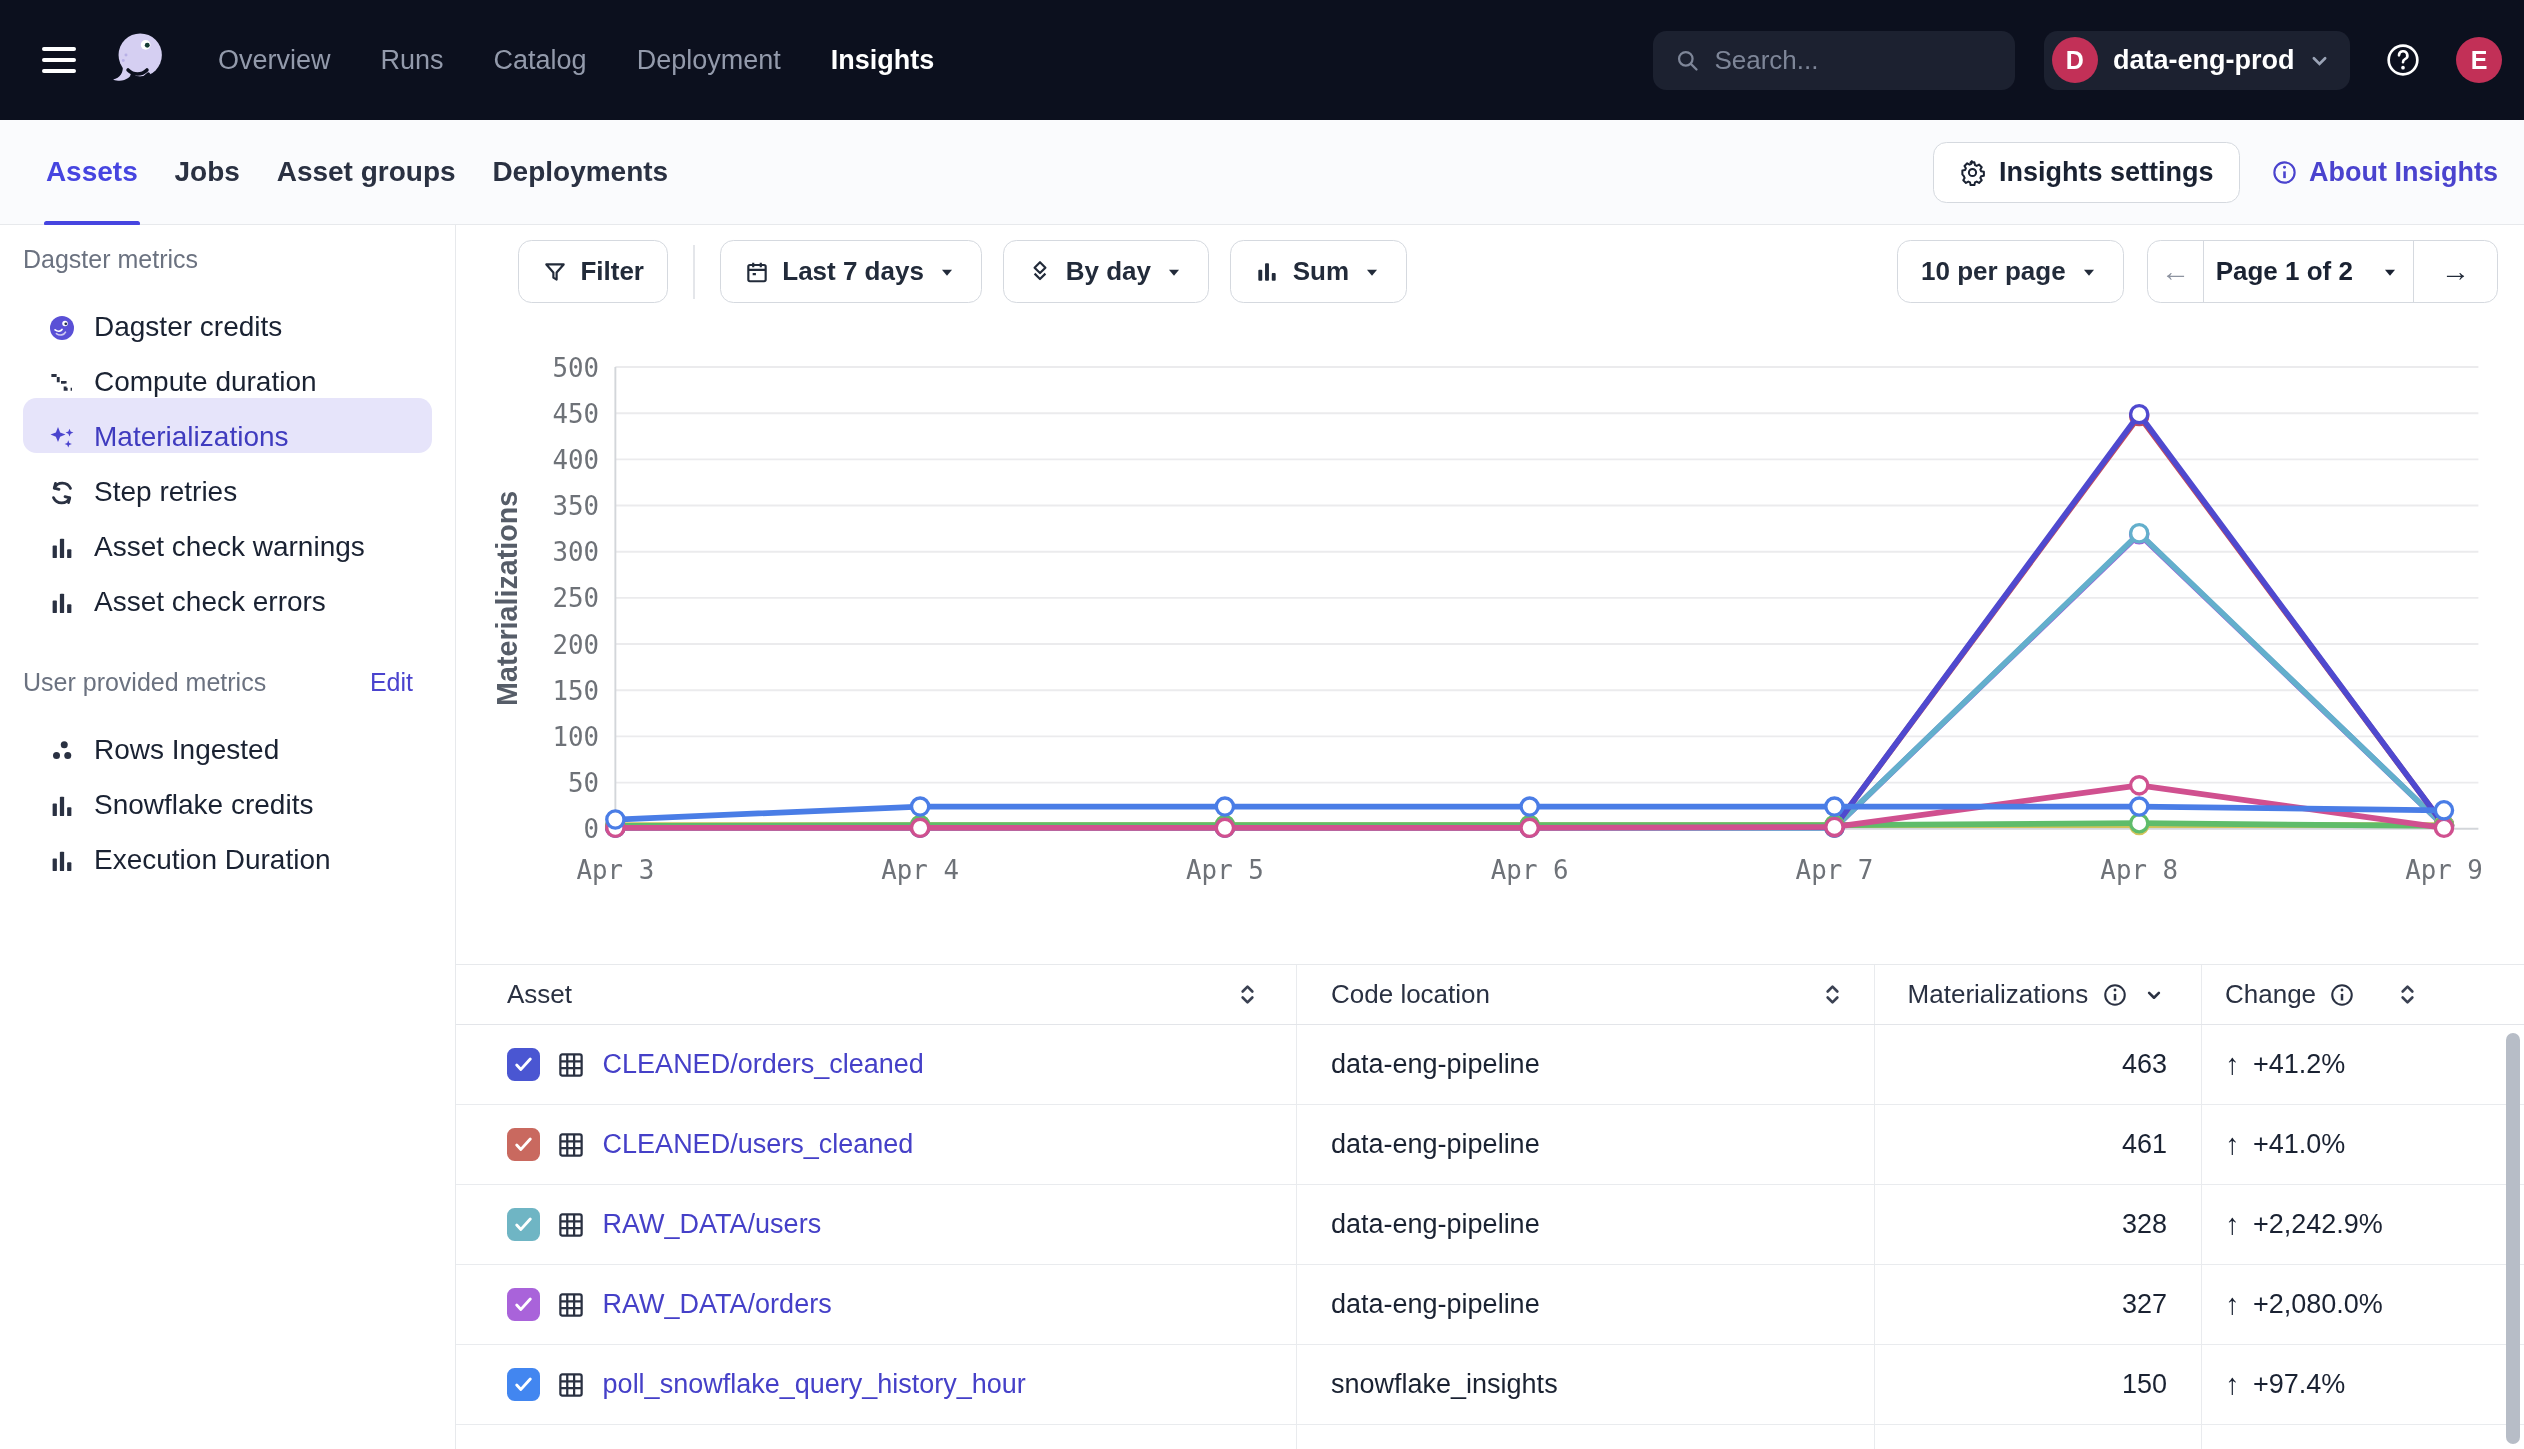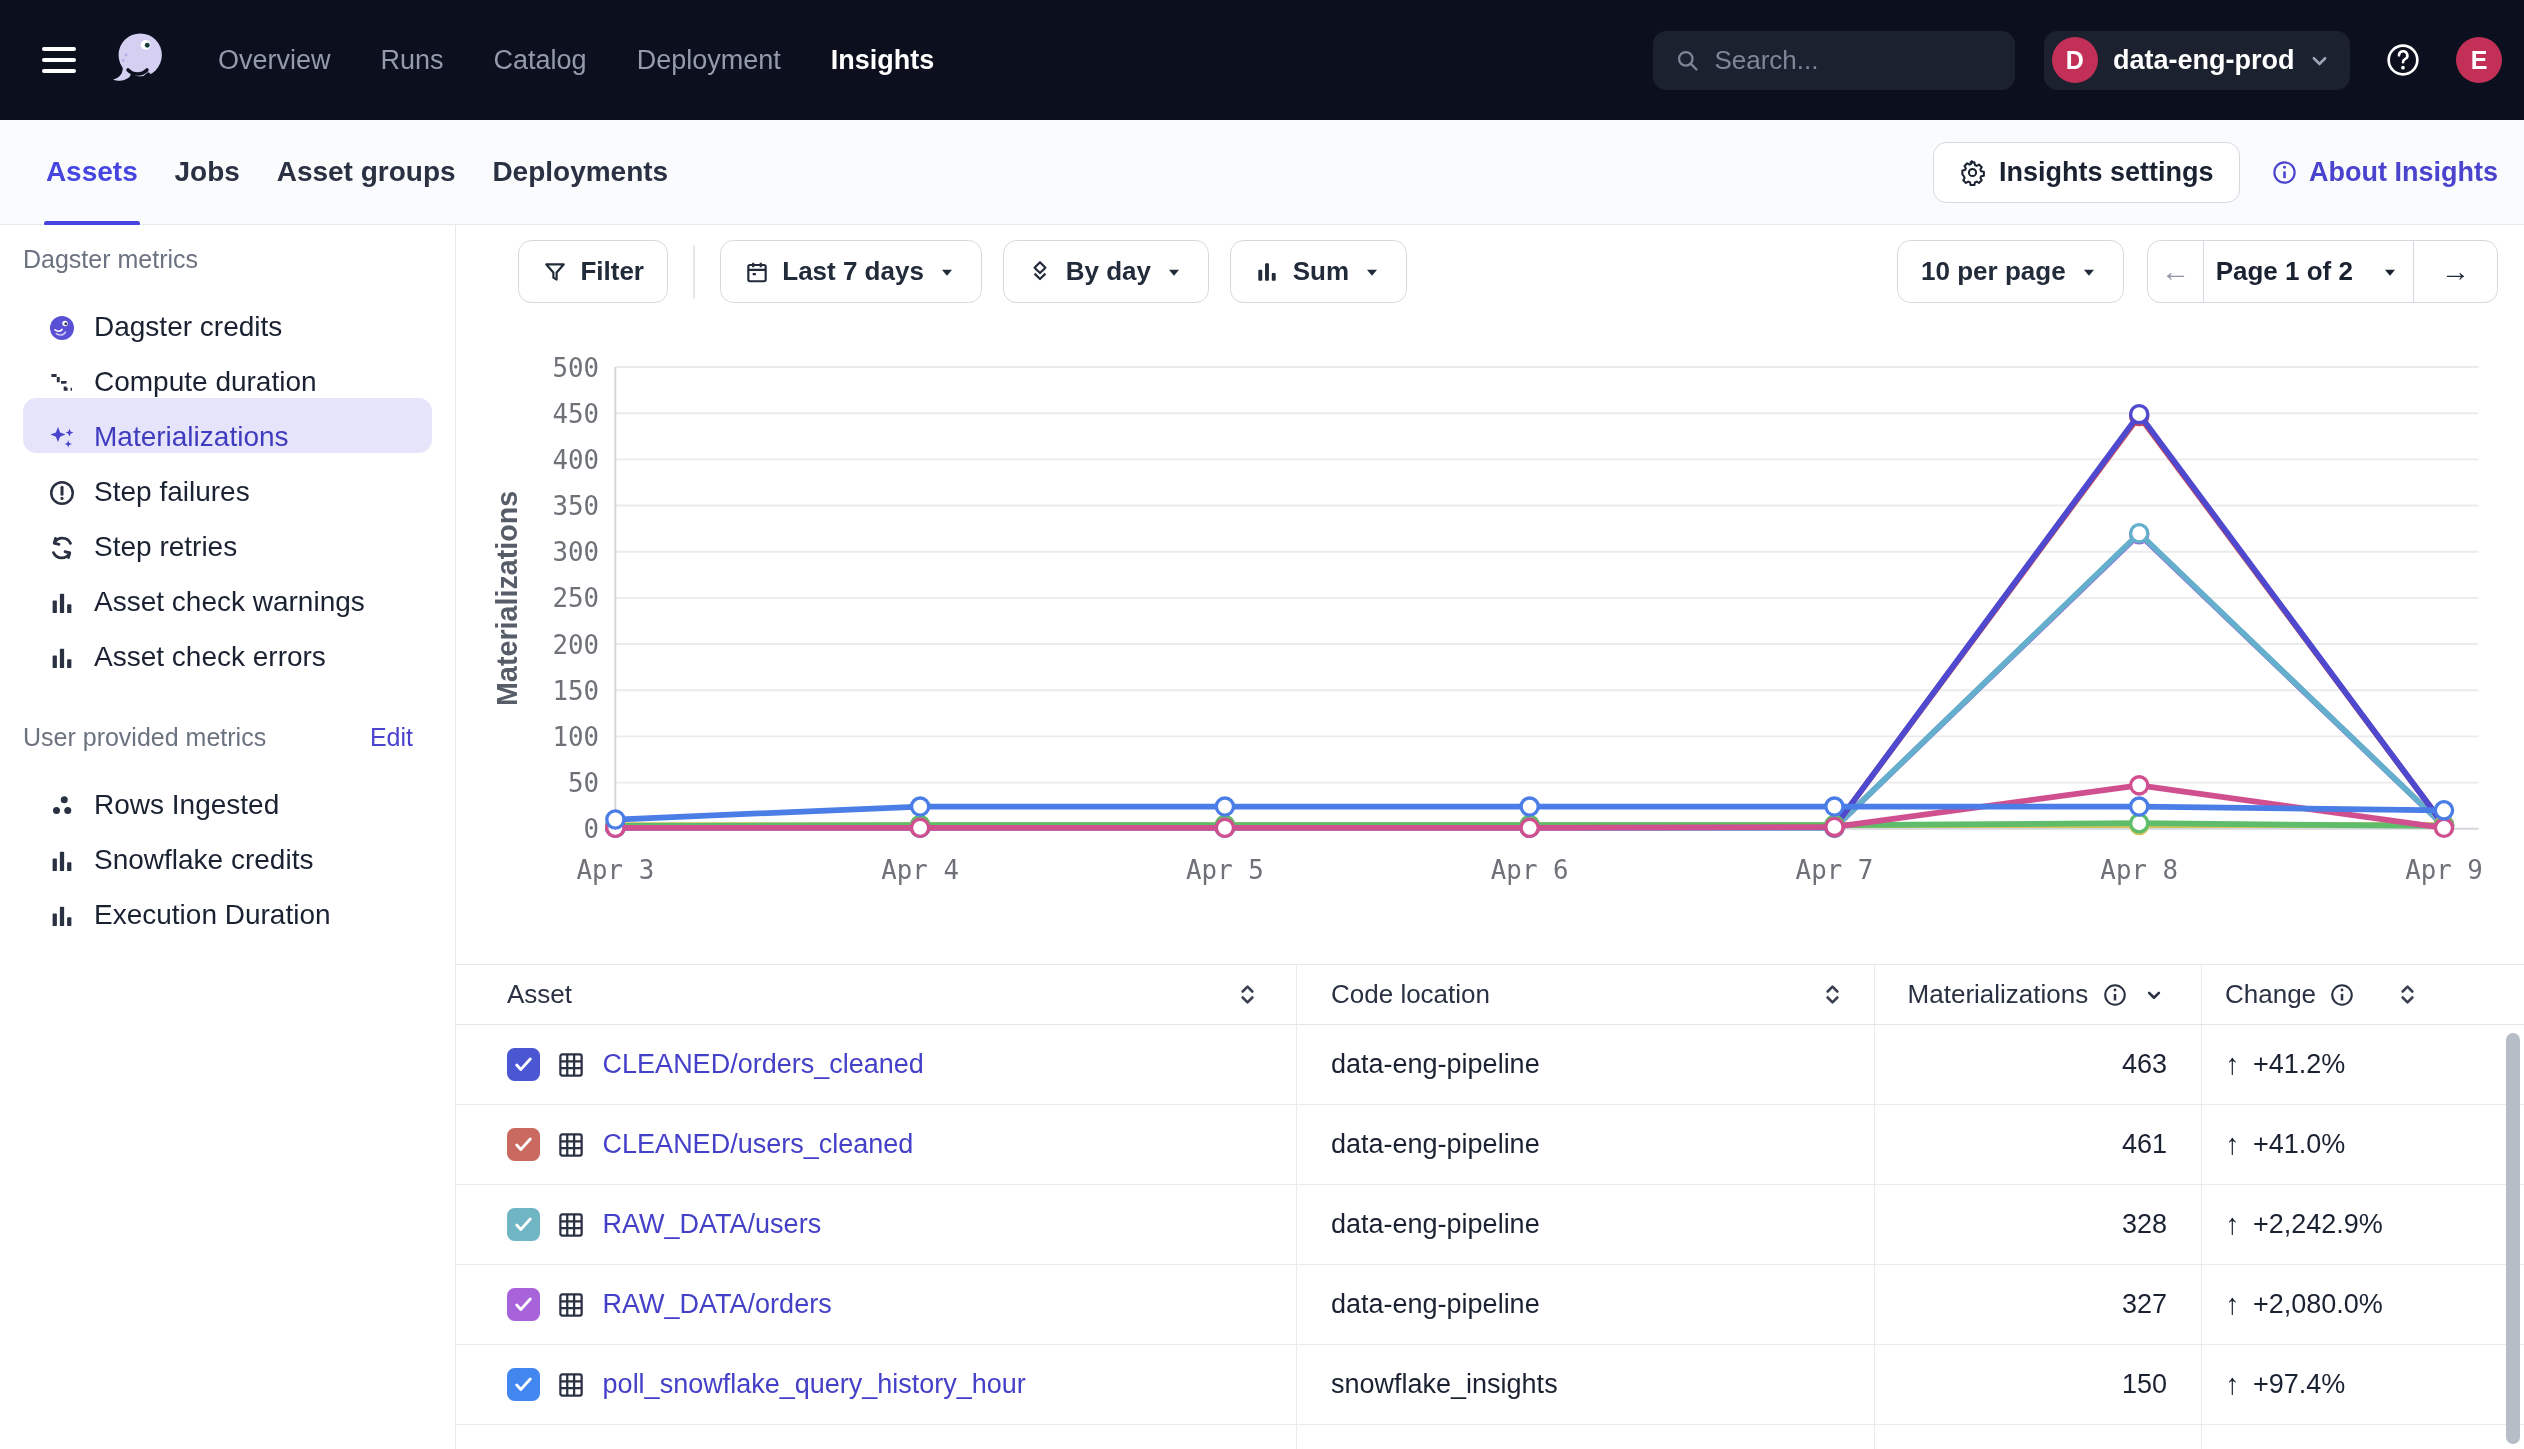--- a/index.html
+++ b/index.html
@@ -223,30 +223,20 @@
       </div>
       <div class="sitem selected">
         <span class="sicon">
           <svg viewBox="0 0 24 24" width="30" height="30" fill="currentColor">
             <path d="M8.8 3.2l1.7 4.3 4.3 1.7-4.3 1.7-1.7 4.3-1.7-4.3-4.3-1.7 4.3-1.7 1.7-4.3z"></path>
             <path d="M18 4.5l.9 2.2 2.2.9-2.2.9-.9 2.2-.9-2.2-2.2-.9 2.2-.9.9-2.2z"></path>
             <path d="M17 13.8l.8 2.1 2.1.8-2.1.8-.8 2.1-.8-2.1-2.1-.8 2.1-.8.8-2.1z"></path>
           </svg>
         </span>
         <span class="slabel">Materializations</span>
-      </div>
-      <div class="sitem">
-        <span class="sicon">
-          <svg viewBox="0 0 24 24" width="30" height="30" fill="none" stroke="currentColor" stroke-width="2">
-            <circle cx="12" cy="12" r="8.6"></circle>
-            <path d="M12 7.4V13" stroke-width="2.4" stroke-linecap="round"></path>
-            <circle cx="12" cy="16.3" r="1.25" fill="currentColor" stroke="none"></circle>
-          </svg>
-        </span>
-        <span class="slabel">Step failures</span>
       </div>
       <div class="sitem">
         <span class="sicon">
           <svg viewBox="0 0 24 24" width="30" height="30" fill="none" stroke="currentColor" stroke-width="2.2" stroke-linecap="round" stroke-linejoin="round">
             <path d="M18.8 8.3A7.2 7.2 0 0 0 5.8 8.1"></path>
             <path d="M5.2 15.7a7.2 7.2 0 0 0 13 .2"></path>
             <path d="M6.8 4.3L5.8 8.1l3.8 1"></path>
             <path d="M17.2 19.7l1-3.8-3.8-1"></path>
           </svg>
         </span>

